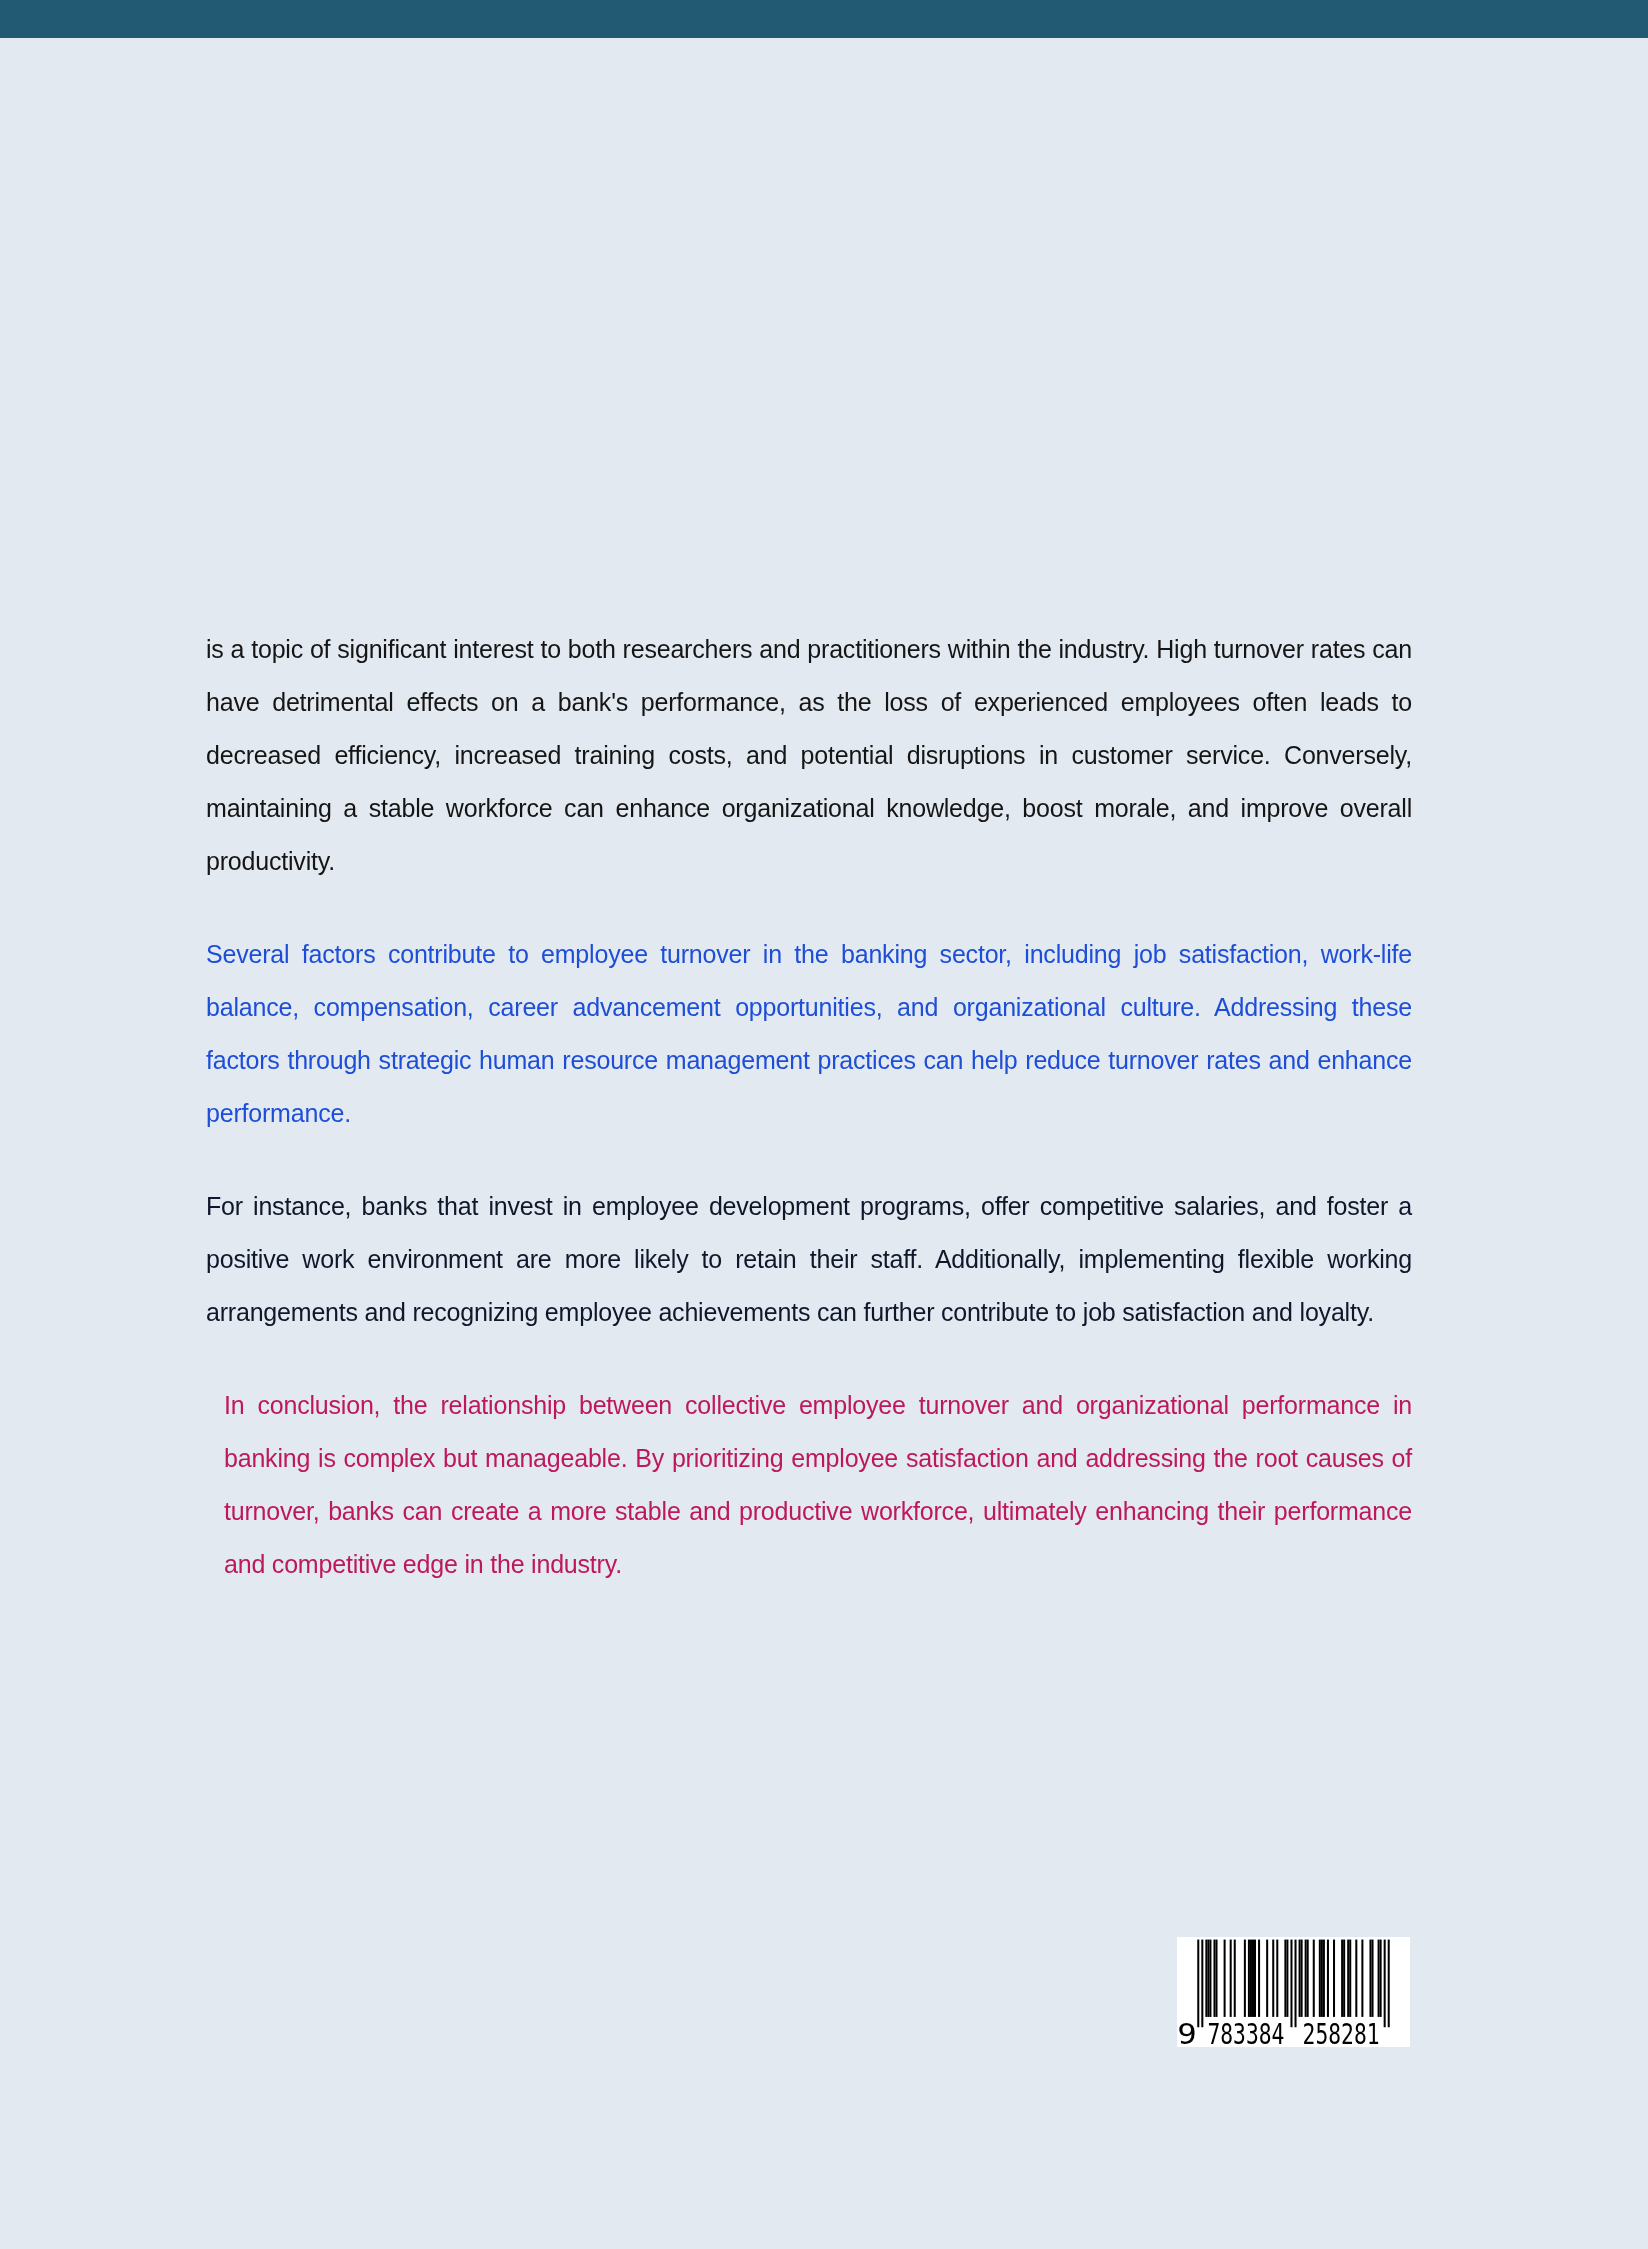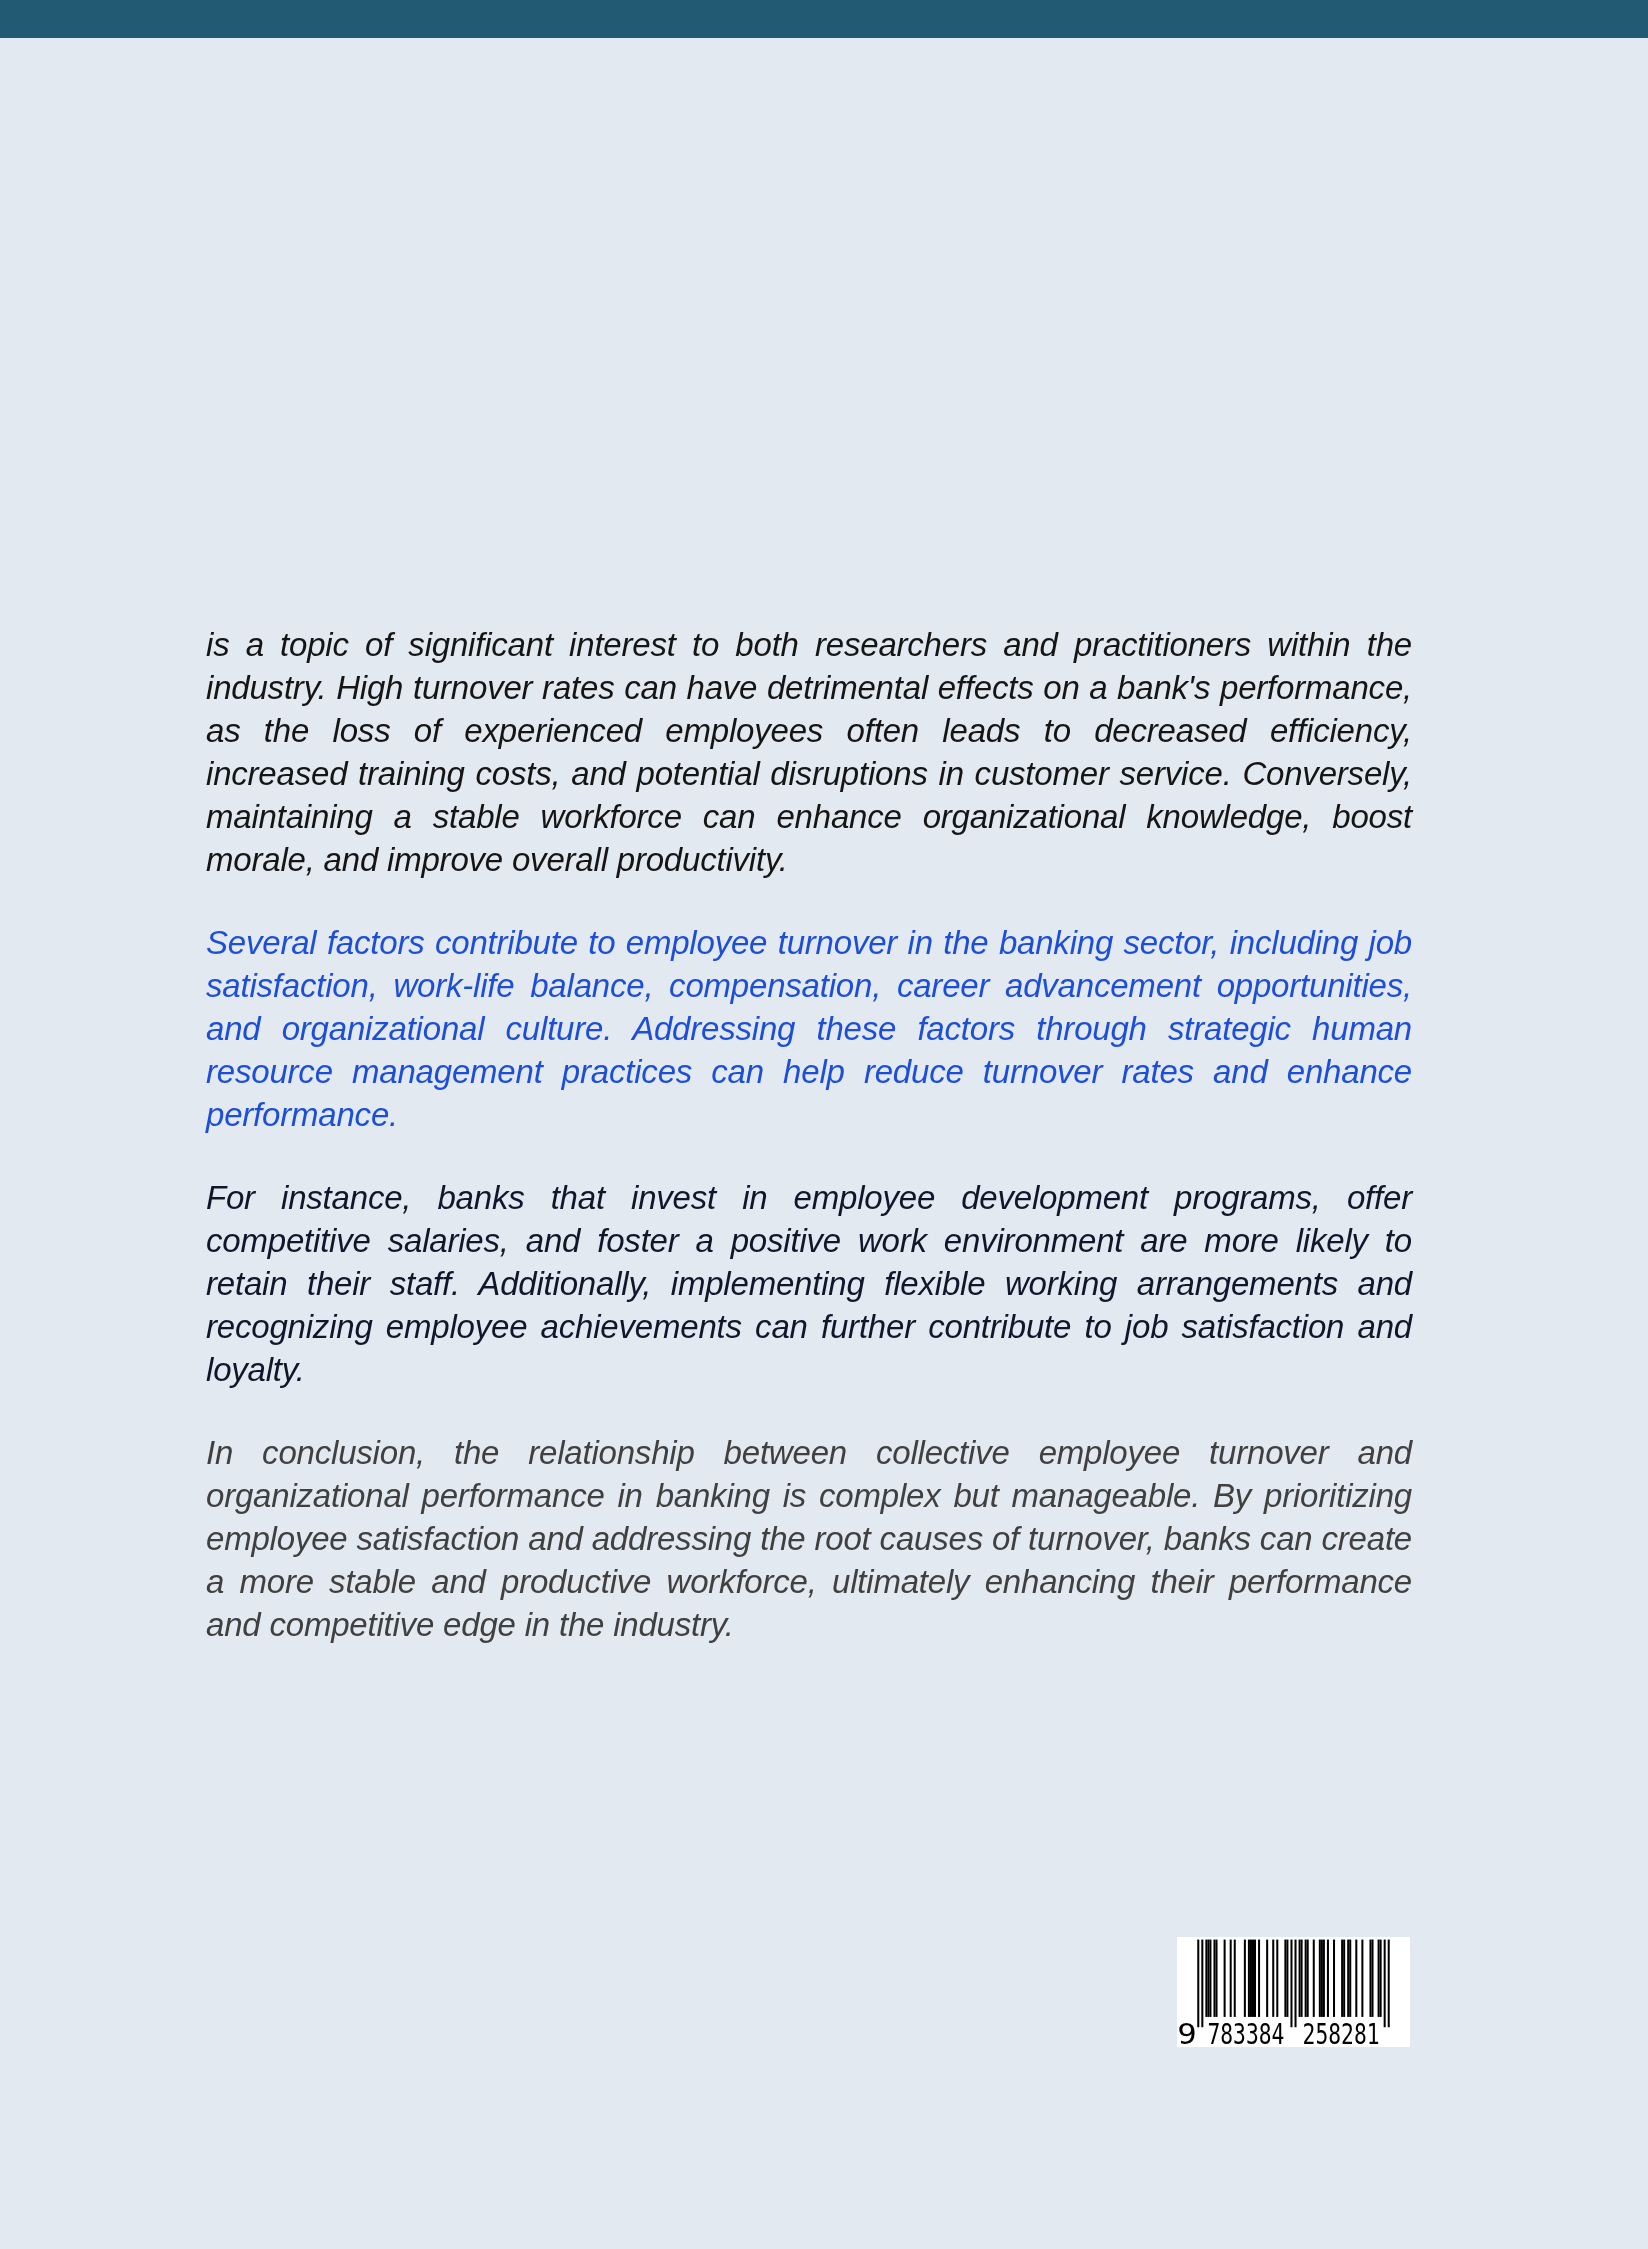--- a/index.html
+++ b/index.html
@@ -23,26 +23,25 @@
 
   .content {
     position: absolute;
     left: 206px;
     top: 623px;
     width: 1206px;
   }
 
   .content p {
     margin: 0 0 40px 0;
-    font-size: 33px;
-    line-height: 43px;
+    font-size: 25px;
+    line-height: 53px;
     letter-spacing: -0.2px;
     color: #151515;
     text-align: justify;
-    font-style: italic;
   }
 
   .barcode-box {
     position: absolute;
     left: 1177px;
     top: 1937px;
     width: 233px;
     height: 110px;
     background: #ffffff;
   }
@@ -62,21 +61,21 @@
 <body>
 
 <div class="page" style="background: rgb(227, 233, 240);">
 
   <div class="top-band" style="background: rgb(33, 90, 114);"></div>
 
   <main class="content">
     <p style="color: rgb(21, 21, 21);">is a topic of significant interest to both researchers and practitioners within the industry. High turnover rates can have detrimental effects on a bank's performance, as the loss of experienced employees often leads to decreased efficiency, increased training costs, and potential disruptions in customer service. Conversely, maintaining a stable workforce can enhance organizational knowledge, boost morale, and improve overall productivity.</p>
     <p style="color: #1d4ed8;">Several factors contribute to employee turnover in the banking sector, including job satisfaction, work-life balance, compensation, career advancement opportunities, and organizational culture. Addressing these factors through strategic human resource management practices can help reduce turnover rates and enhance performance.</p>
     <p style="color: #0f172a;">For instance, banks that invest in employee development programs, offer competitive salaries, and foster a positive work environment are more likely to retain their staff. Additionally, implementing flexible working arrangements and recognizing employee achievements can further contribute to job satisfaction and loyalty.</p>
-    <p style="color: #404040;">In conclusion, the relationship between collective employee turnover and organizational performance in banking is complex but manageable. By prioritizing employee satisfaction and addressing the root causes of turnover, banks can create a more stable and productive workforce, ultimately enhancing their performance and competitive edge in the industry.</p>
+    <p style="color: #be185d; margin-left: 18px;">In conclusion, the relationship between collective employee turnover and organizational performance in banking is complex but manageable. By prioritizing employee satisfaction and addressing the root causes of turnover, banks can create a more stable and productive workforce, ultimately enhancing their performance and competitive edge in the industry.</p>
   </main>
 
   <div class="barcode-box">
     <svg viewBox="0 0 115 64" preserveAspectRatio="none">
       <g id="barcode-bars">
           <rect x="10" y="1.5" width="1" height="51" fill="#000000"></rect>
           <rect x="12" y="1.5" width="1" height="51" fill="#000000"></rect>
           <rect x="14" y="1.5" width="1" height="45" fill="#000000"></rect>
           <rect x="15" y="1.5" width="1" height="45" fill="#000000"></rect>
           <rect x="16" y="1.5" width="1" height="45" fill="#000000"></rect>

